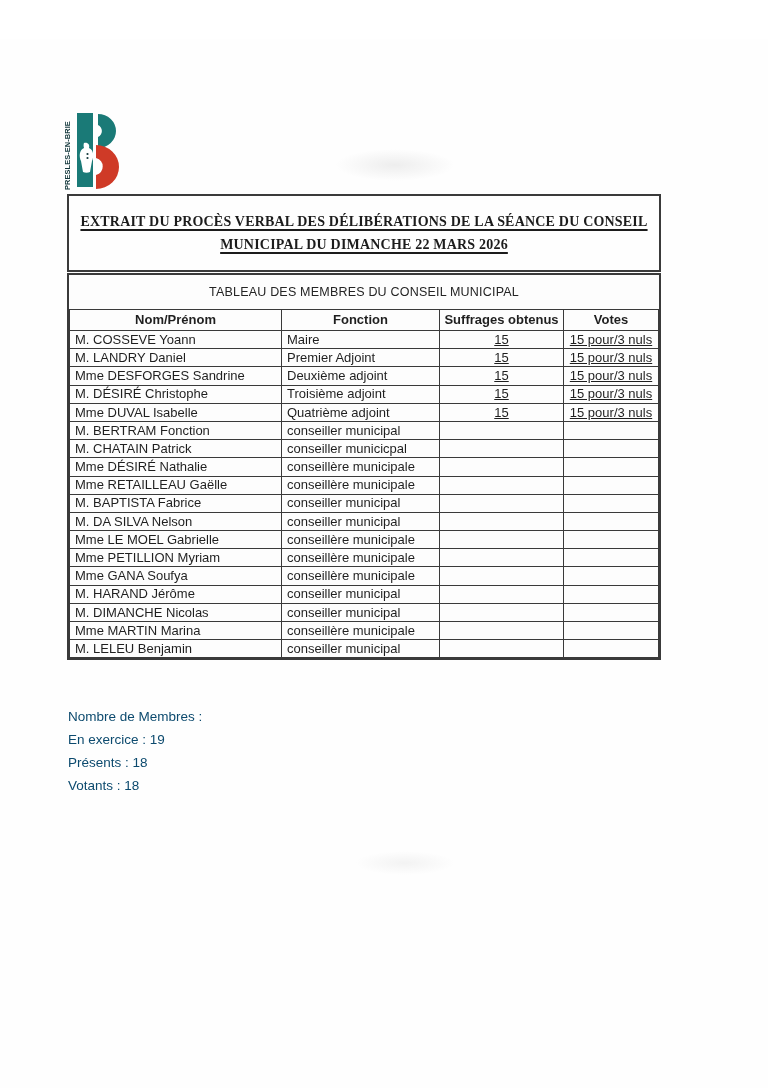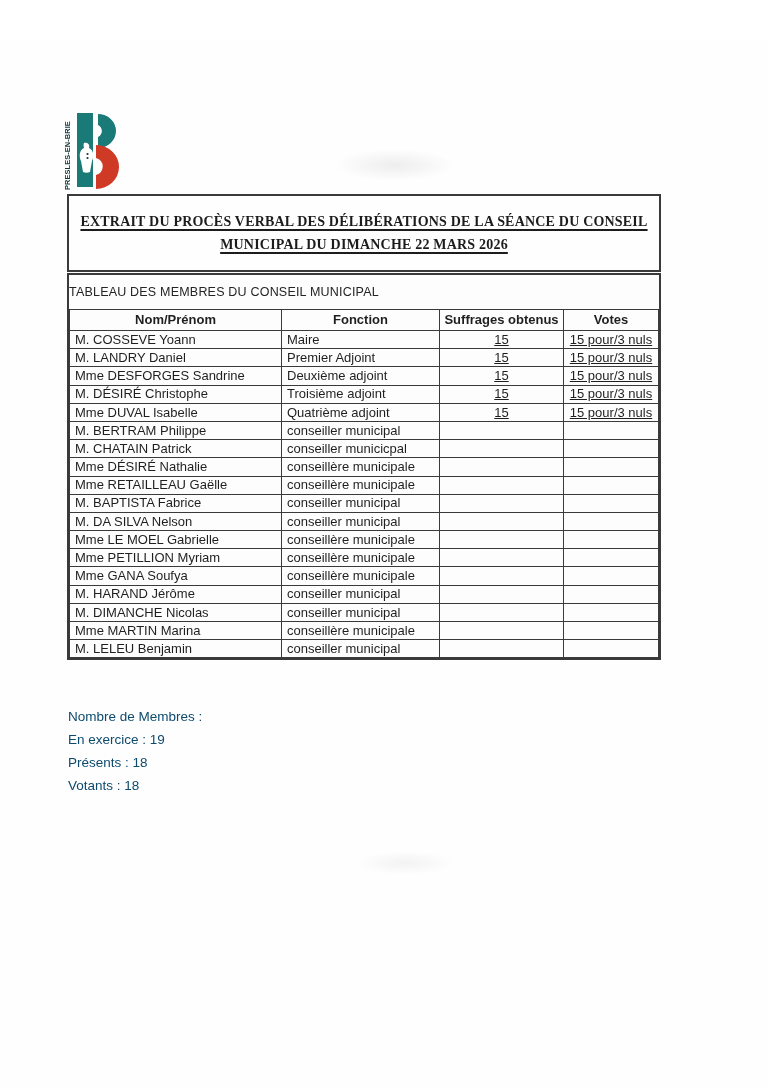--- a/index.html
+++ b/index.html
@@ -31,21 +31,21 @@
     font-weight:bold;font-size:14px;line-height:23px;
     text-decoration:underline;text-underline-offset:3px;text-decoration-thickness:1.5px;
     color:#1c1c1c;letter-spacing:.2px;text-align:center;
   }
   
   .table-box{
     position:absolute;left:67px;top:234px;width:594px;
     border:2px solid #3a3a3a;box-sizing:border-box;background:#fdfdfd;
   }
   .subtitle{
-    height:34px;line-height:34px;
+    height:34px;line-height:34px;text-align:center;
     font-size:12.5px;color:#242424;letter-spacing:.2px;
   }
   table.council{
     width:100%;border-collapse:collapse;table-layout:fixed;
   }
   table.council th,table.council td{
     border:1.5px solid #3a3a3a;
     font-size:13px;padding:0 2px 0 5px;height:17.2px;line-height:1.2;
     white-space:nowrap;overflow:hidden;color:#1f1f1f;
   }
@@ -128,21 +128,21 @@
             <td class="c-center">15</td>
             <td class="c-center">15 pour/3 nuls</td>
           </tr>
           <tr>
             <td>Mme DUVAL Isabelle</td>
             <td>Quatrième adjoint</td>
             <td class="c-center">15</td>
             <td class="c-center">15 pour/3 nuls</td>
           </tr>
           <tr>
-            <td>M. BERTRAM Philippe</td>
+            <td>M. BERTRAM Fonction</td>
             <td>conseiller municipal</td>
             <td class="c-center"></td>
             <td class="c-center"></td>
           </tr>
           <tr>
             <td>M. CHATAIN Patrick</td>
             <td>conseiller municicpal</td>
             <td class="c-center"></td>
             <td class="c-center"></td>
           </tr>

